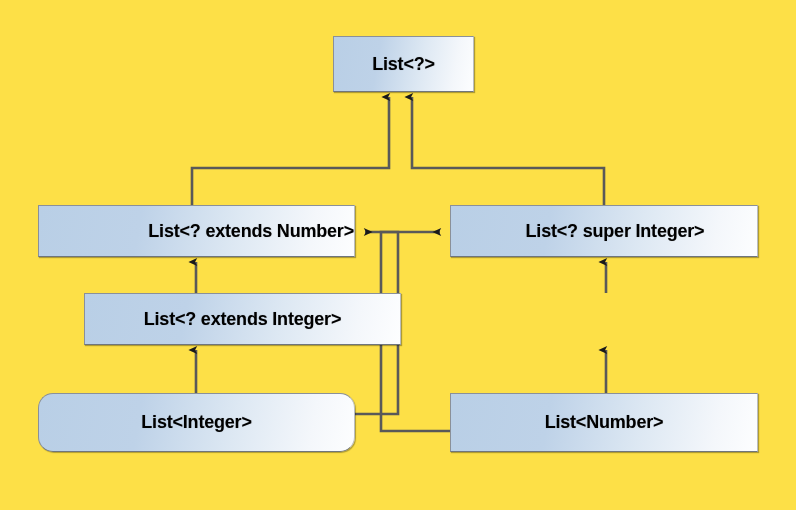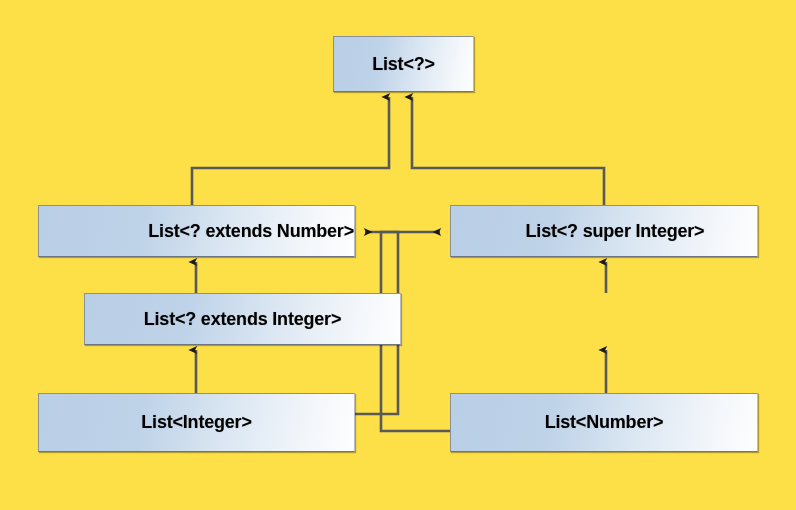--- a/index.html
+++ b/index.html
@@ -88,21 +88,21 @@
   </div>
 
   <div class="node" style="left:38px; top:205px; width:317px; height:52px;justify-content:flex-end;">
     <span class="node-label">List&lt;? extends Number&gt;</span>
   </div>
 
   <div class="node" style="left:38px; top:293px; width:317px; height:52px;margin-left:46px;">
     <span class="node-label">List&lt;? extends Integer&gt;</span>
   </div>
 
-  <div class="node" style="left:38px; top:393px; width:317px; height:59px;">
+  <div class="node" style="left:38px; top:393px; width:317px; height:59px;border-radius:15px;">
     <span class="node-label">List&lt;Integer&gt;</span>
   </div>
 
   <div class="node" style="left:450px; top:205px; width:308px; height:52px;padding-left:22px;">
     <span class="node-label">List&lt;? super Integer&gt;</span>
   </div>
 
 
   <div class="node" style="left:450px; top:393px; width:308px; height:59px;justify-content:center;">
     <span class="node-label">List&lt;Number&gt;</span>

